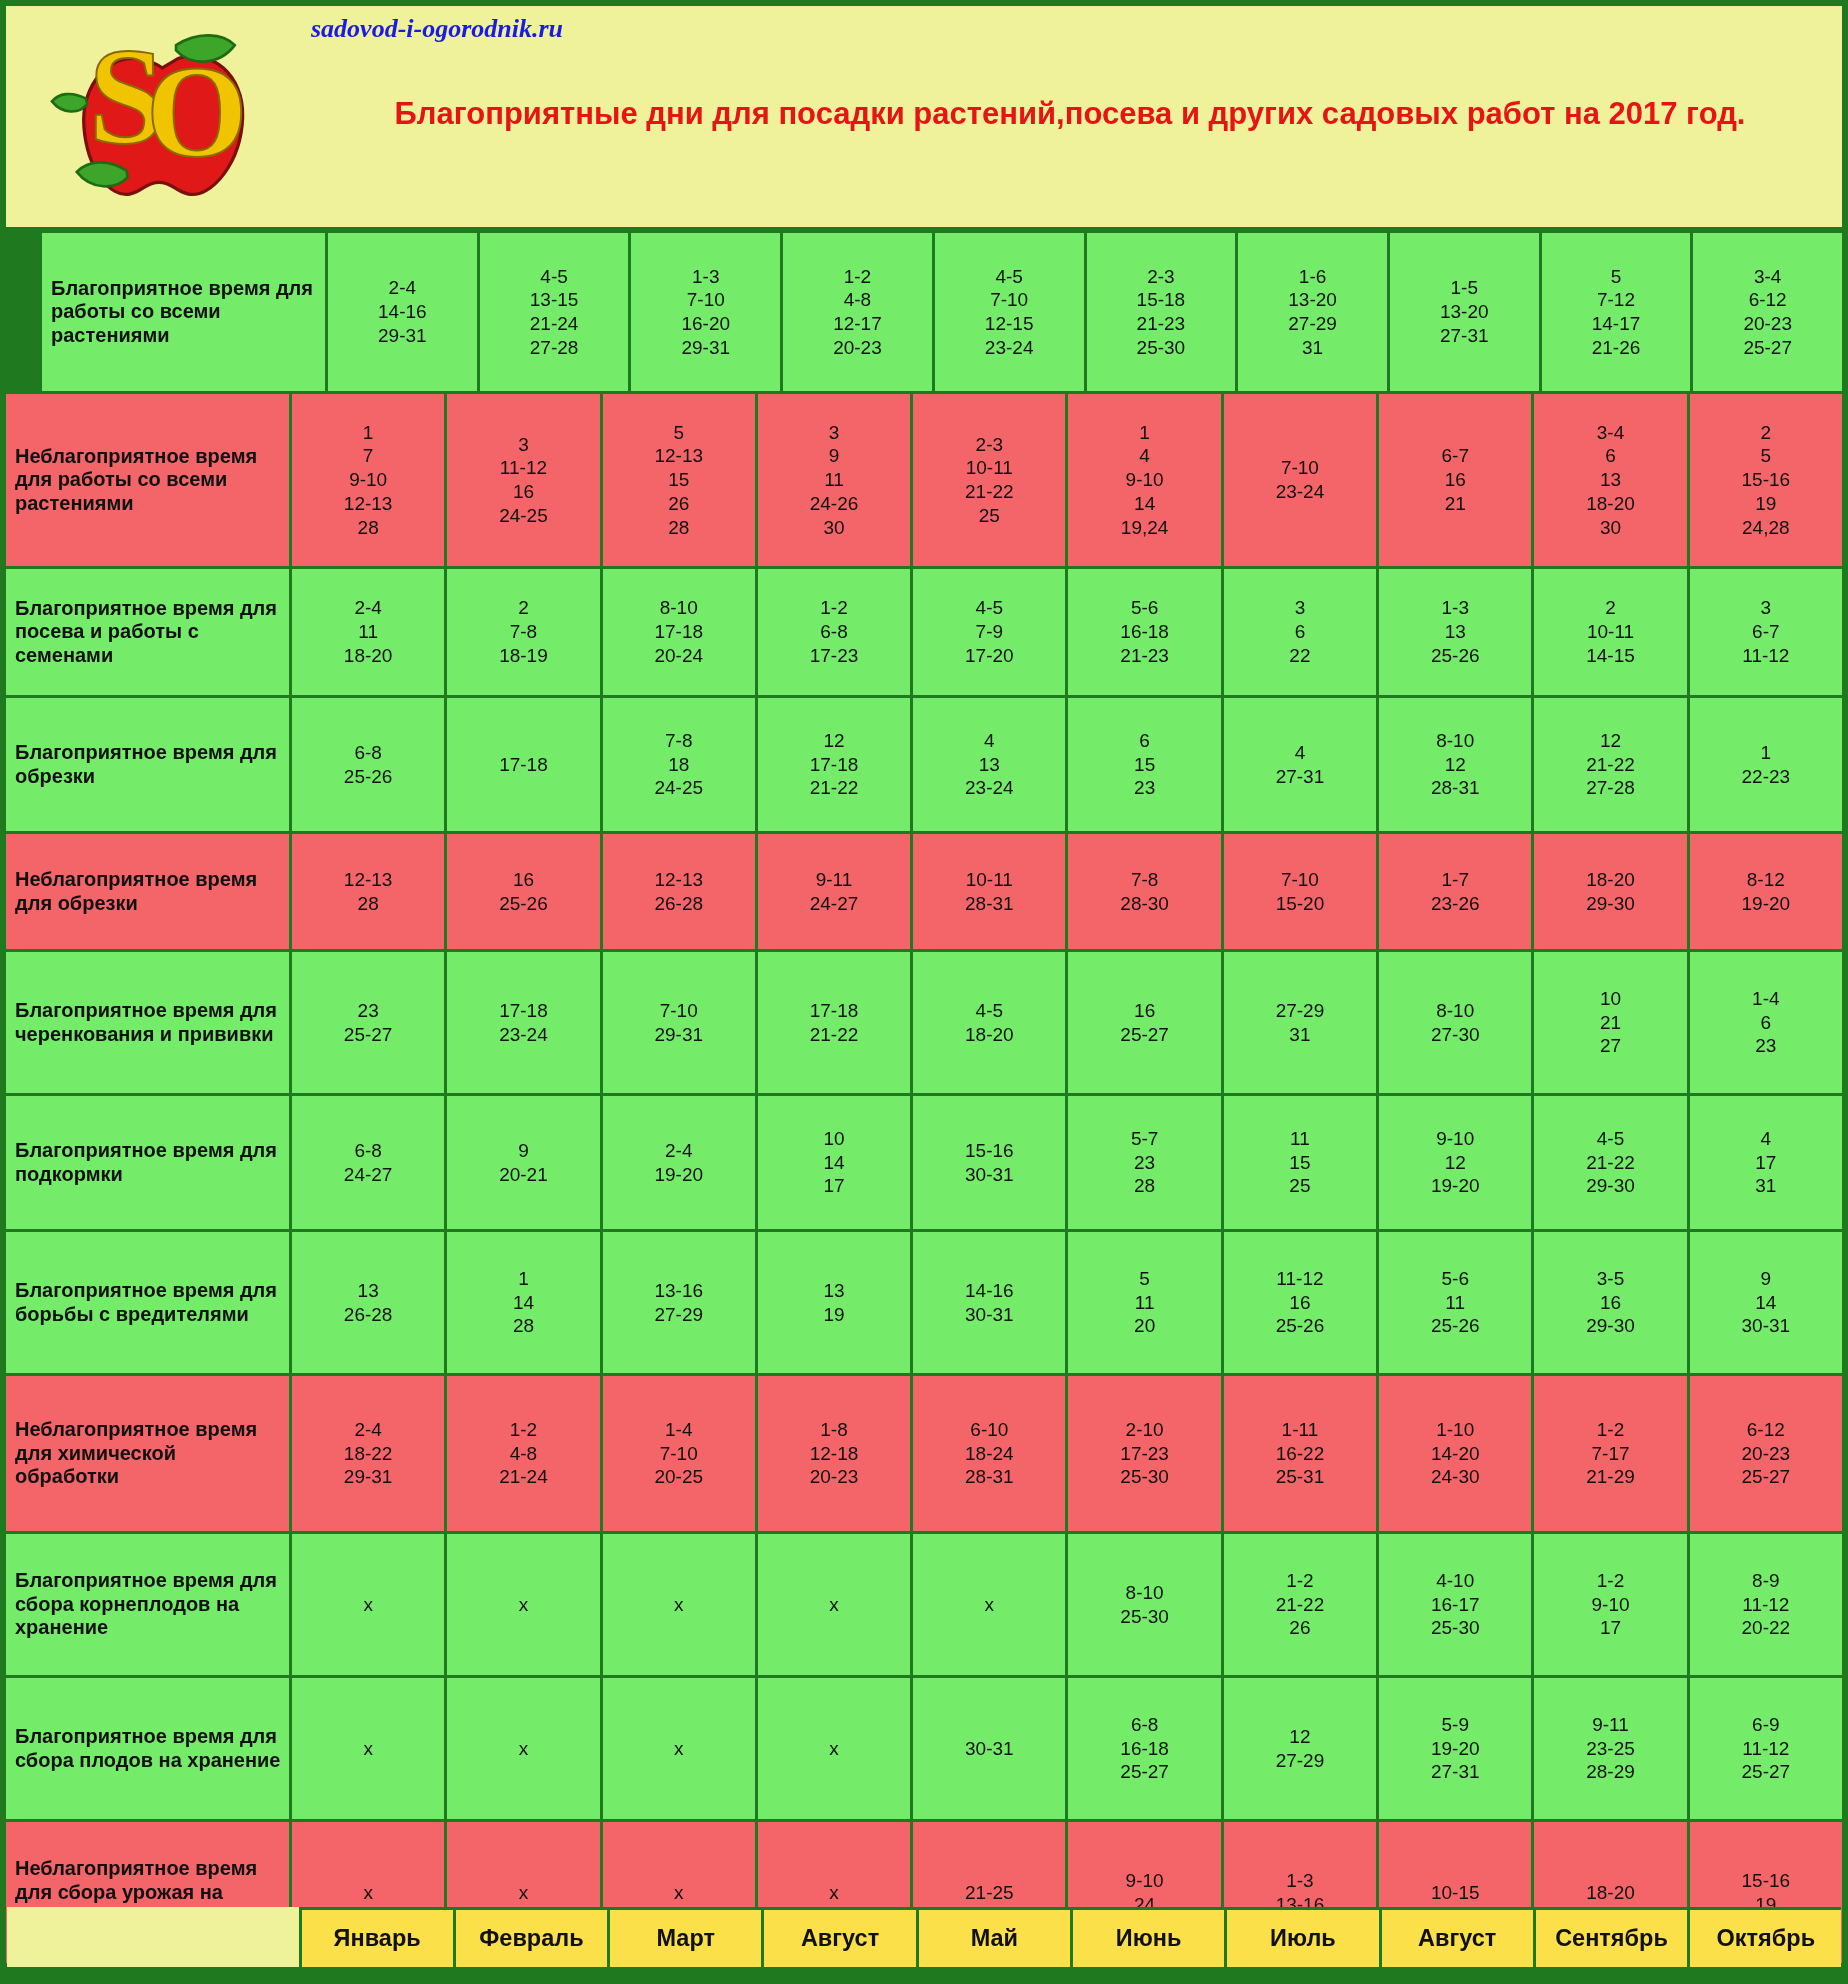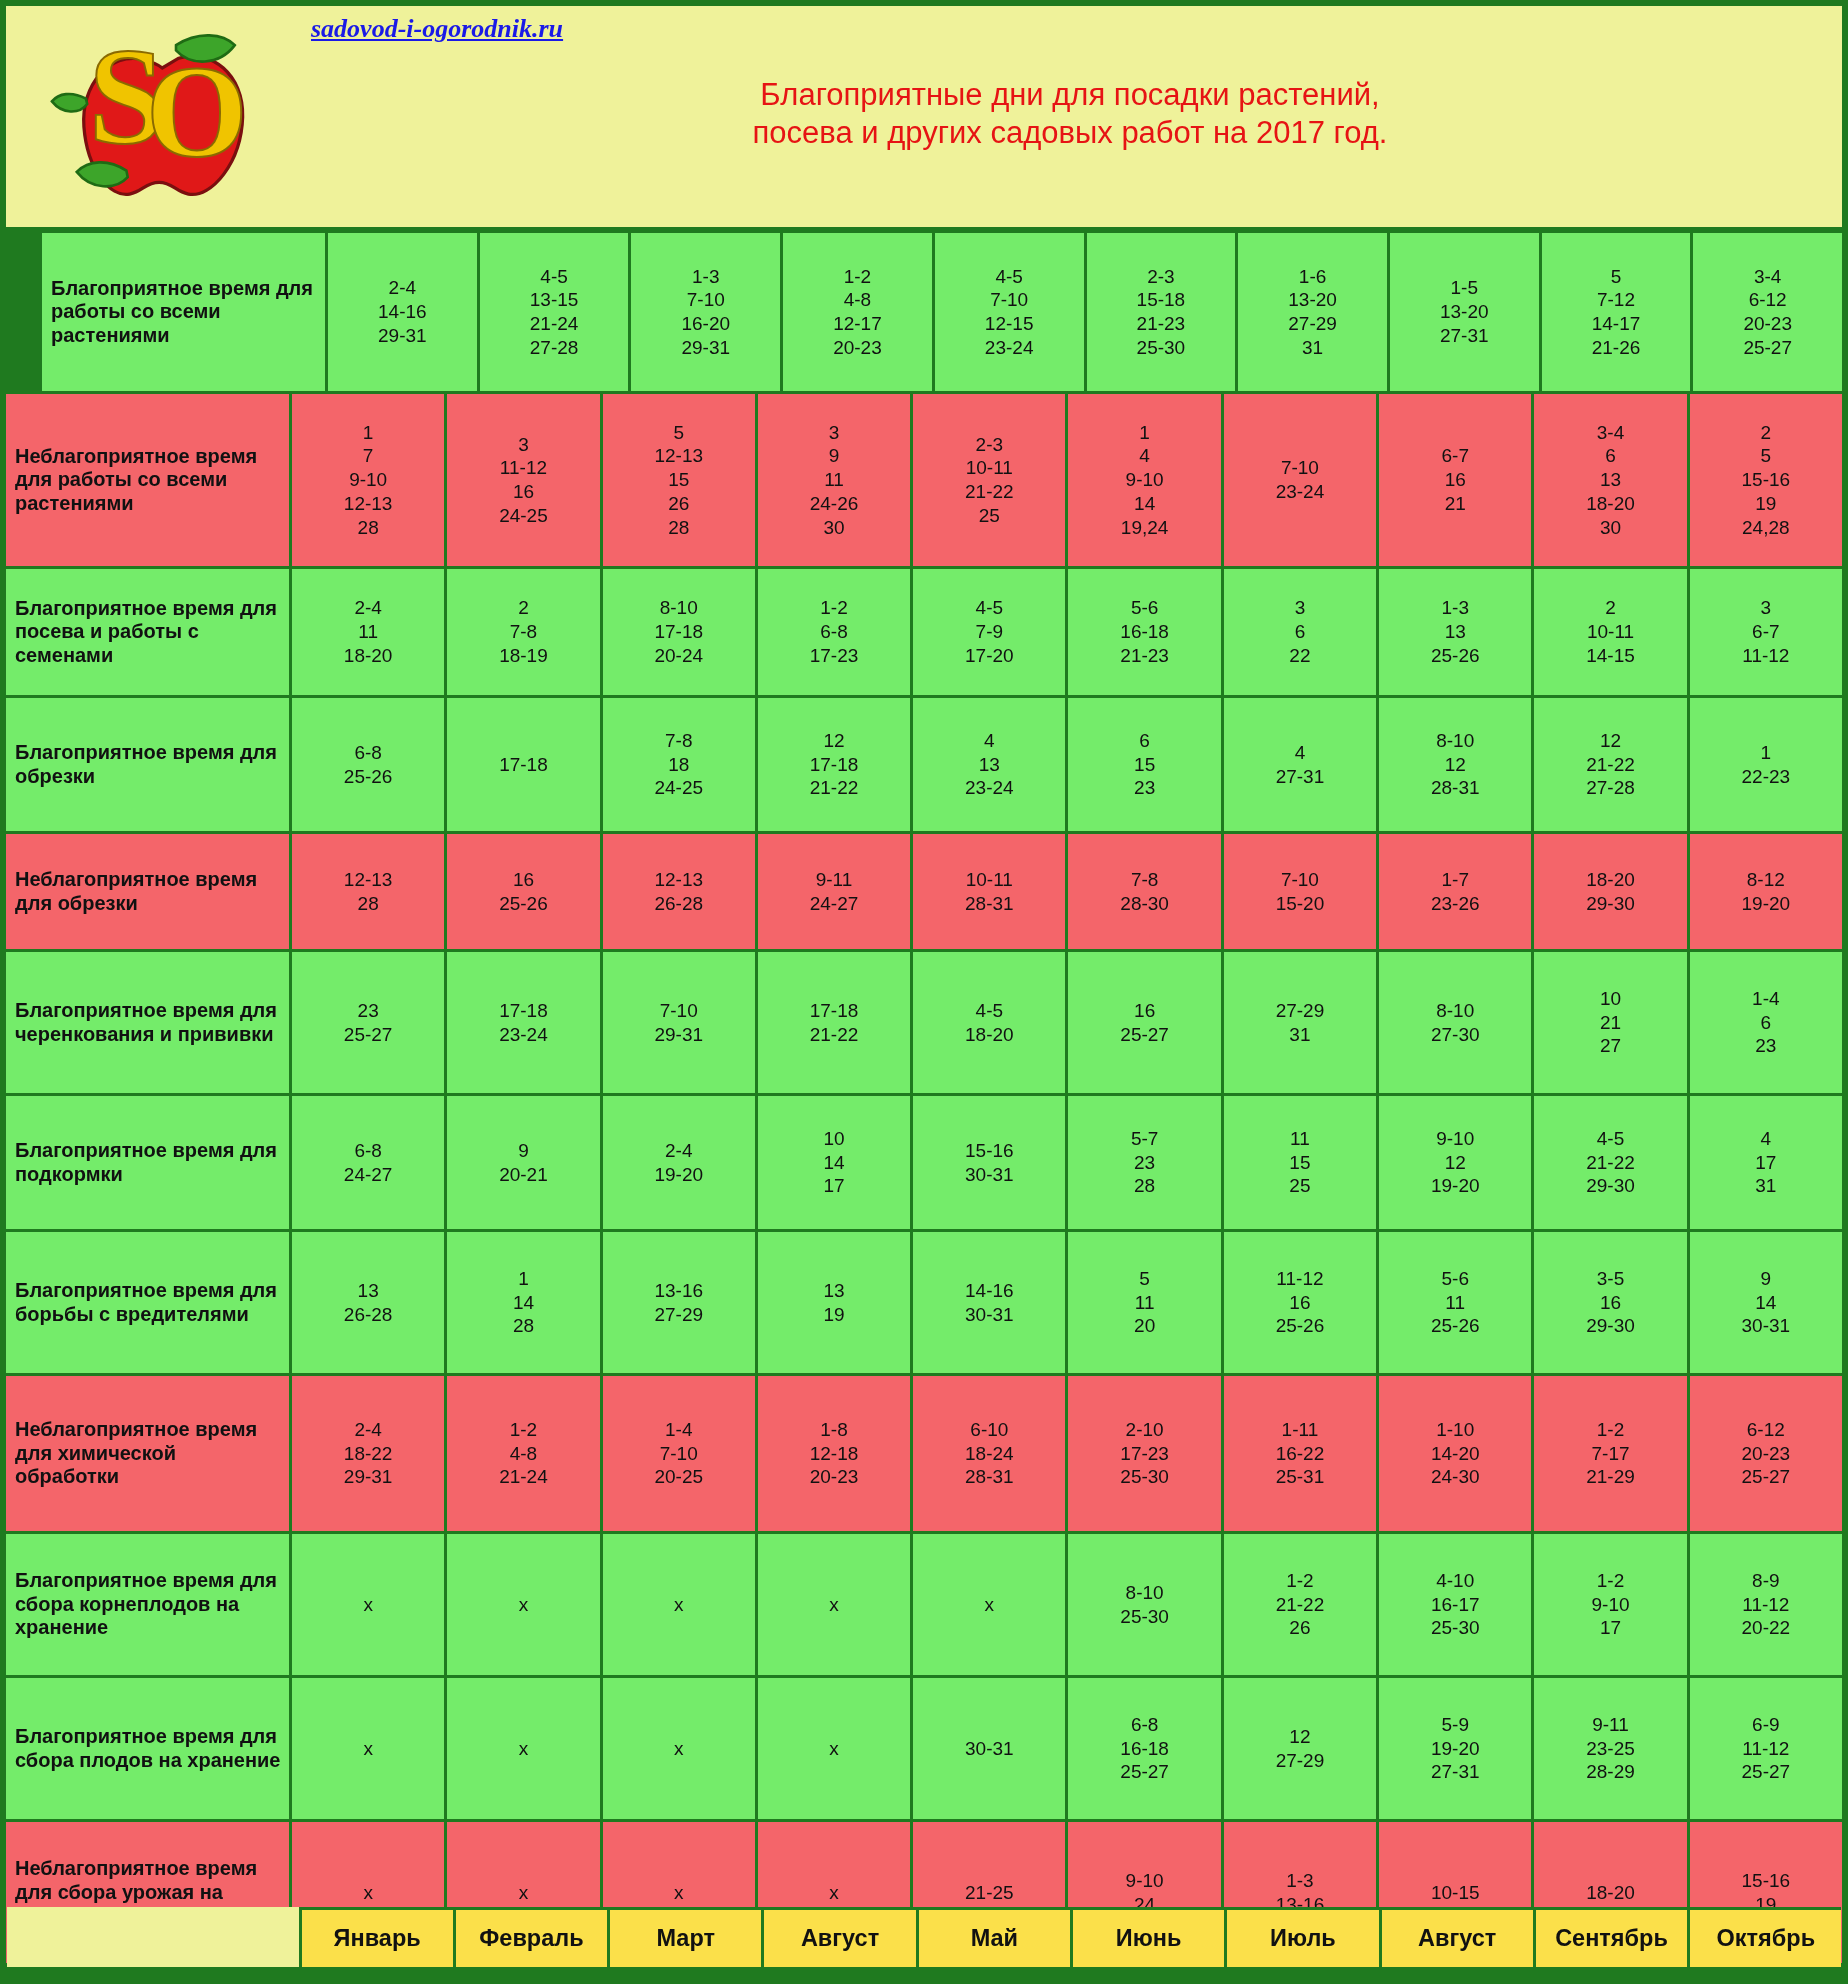--- a/index.html
+++ b/index.html
@@ -43,32 +43,31 @@
     flex-direction: column;
     background: #eff29a;
   }
   .site-url {
     font-family: "Liberation Serif", serif;
     font-style: italic;
     font-weight: bold;
     font-size: 26px;
     color: #1a1ae6;
     padding: 7.8px 0 0 13px;
-    text-decoration: underline;
   }
   .title-main {
     flex: 1 1 auto;
     display: flex;
-    flex-direction: column;
+    flex-direction: row;
     justify-content: center;
     align-items: center;
     text-align: center;
     color: #e61414;
     font-size: 31px;
-    font-weight: normal;
+    font-weight: bold;
     line-height: 1.22;
     padding-bottom: 43px;
   }
   
   .months-row {
     position: absolute;
     left: 6.5px;
     right: 6.5px;
     bottom: 18px;
     display: flex;

